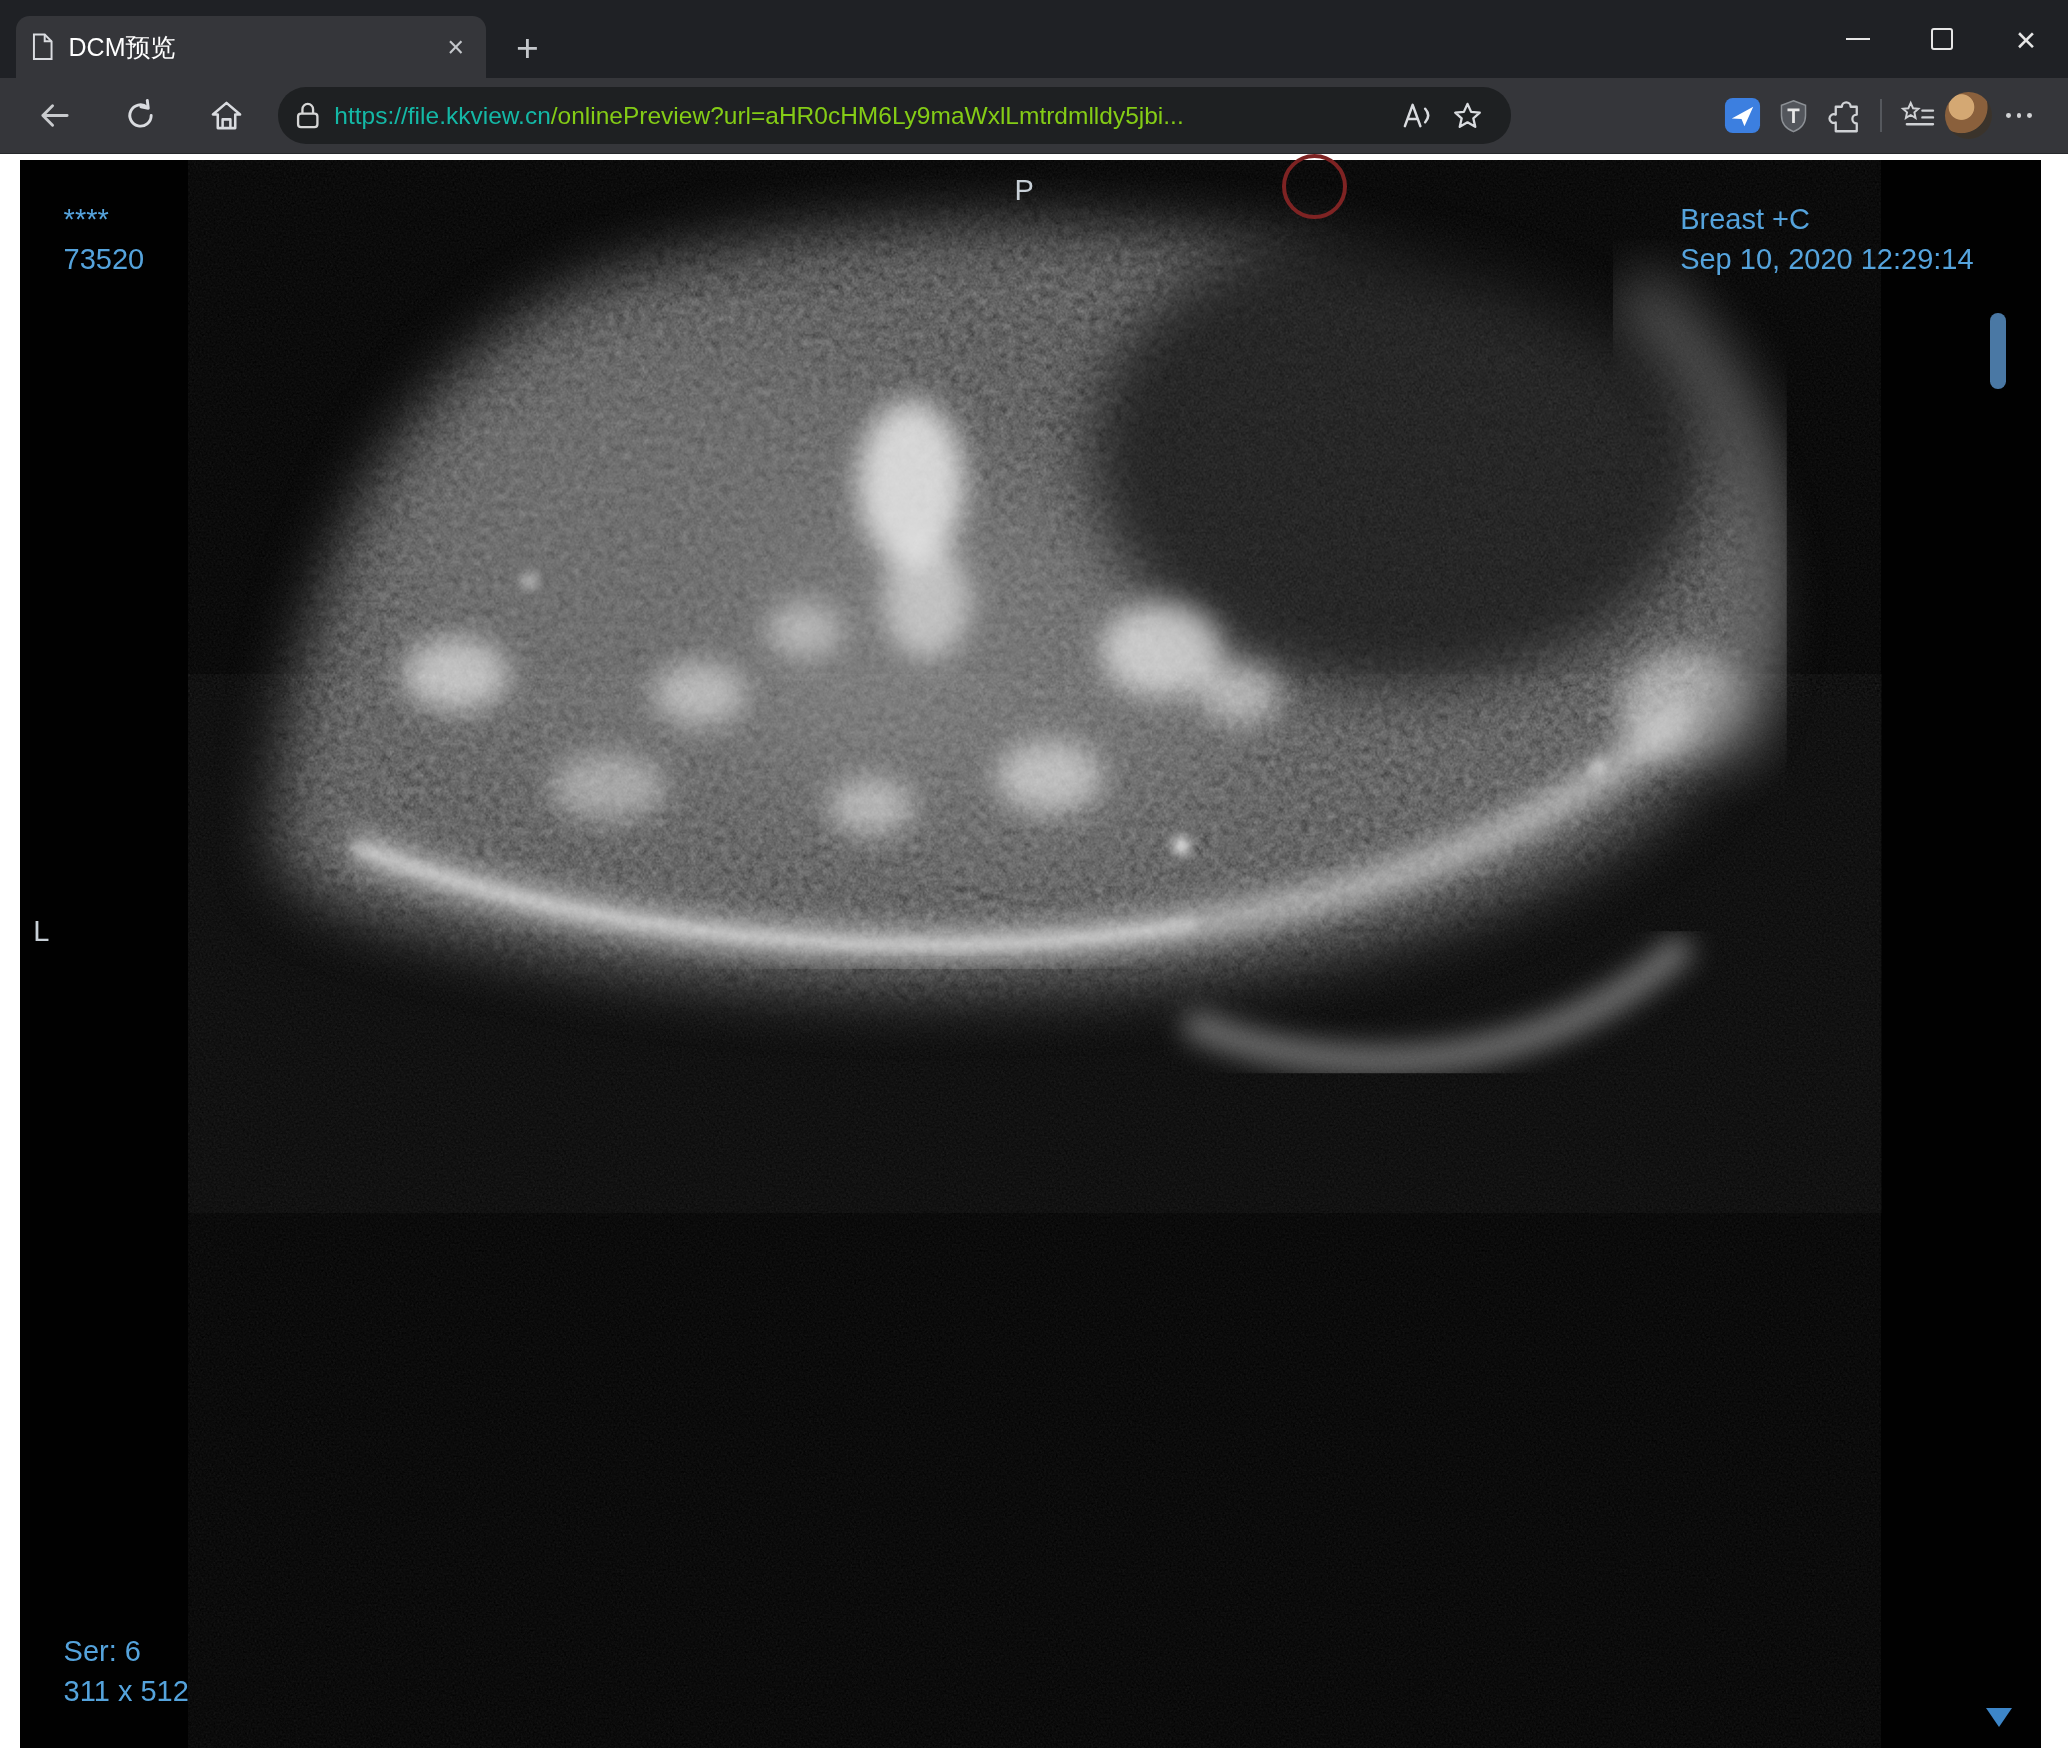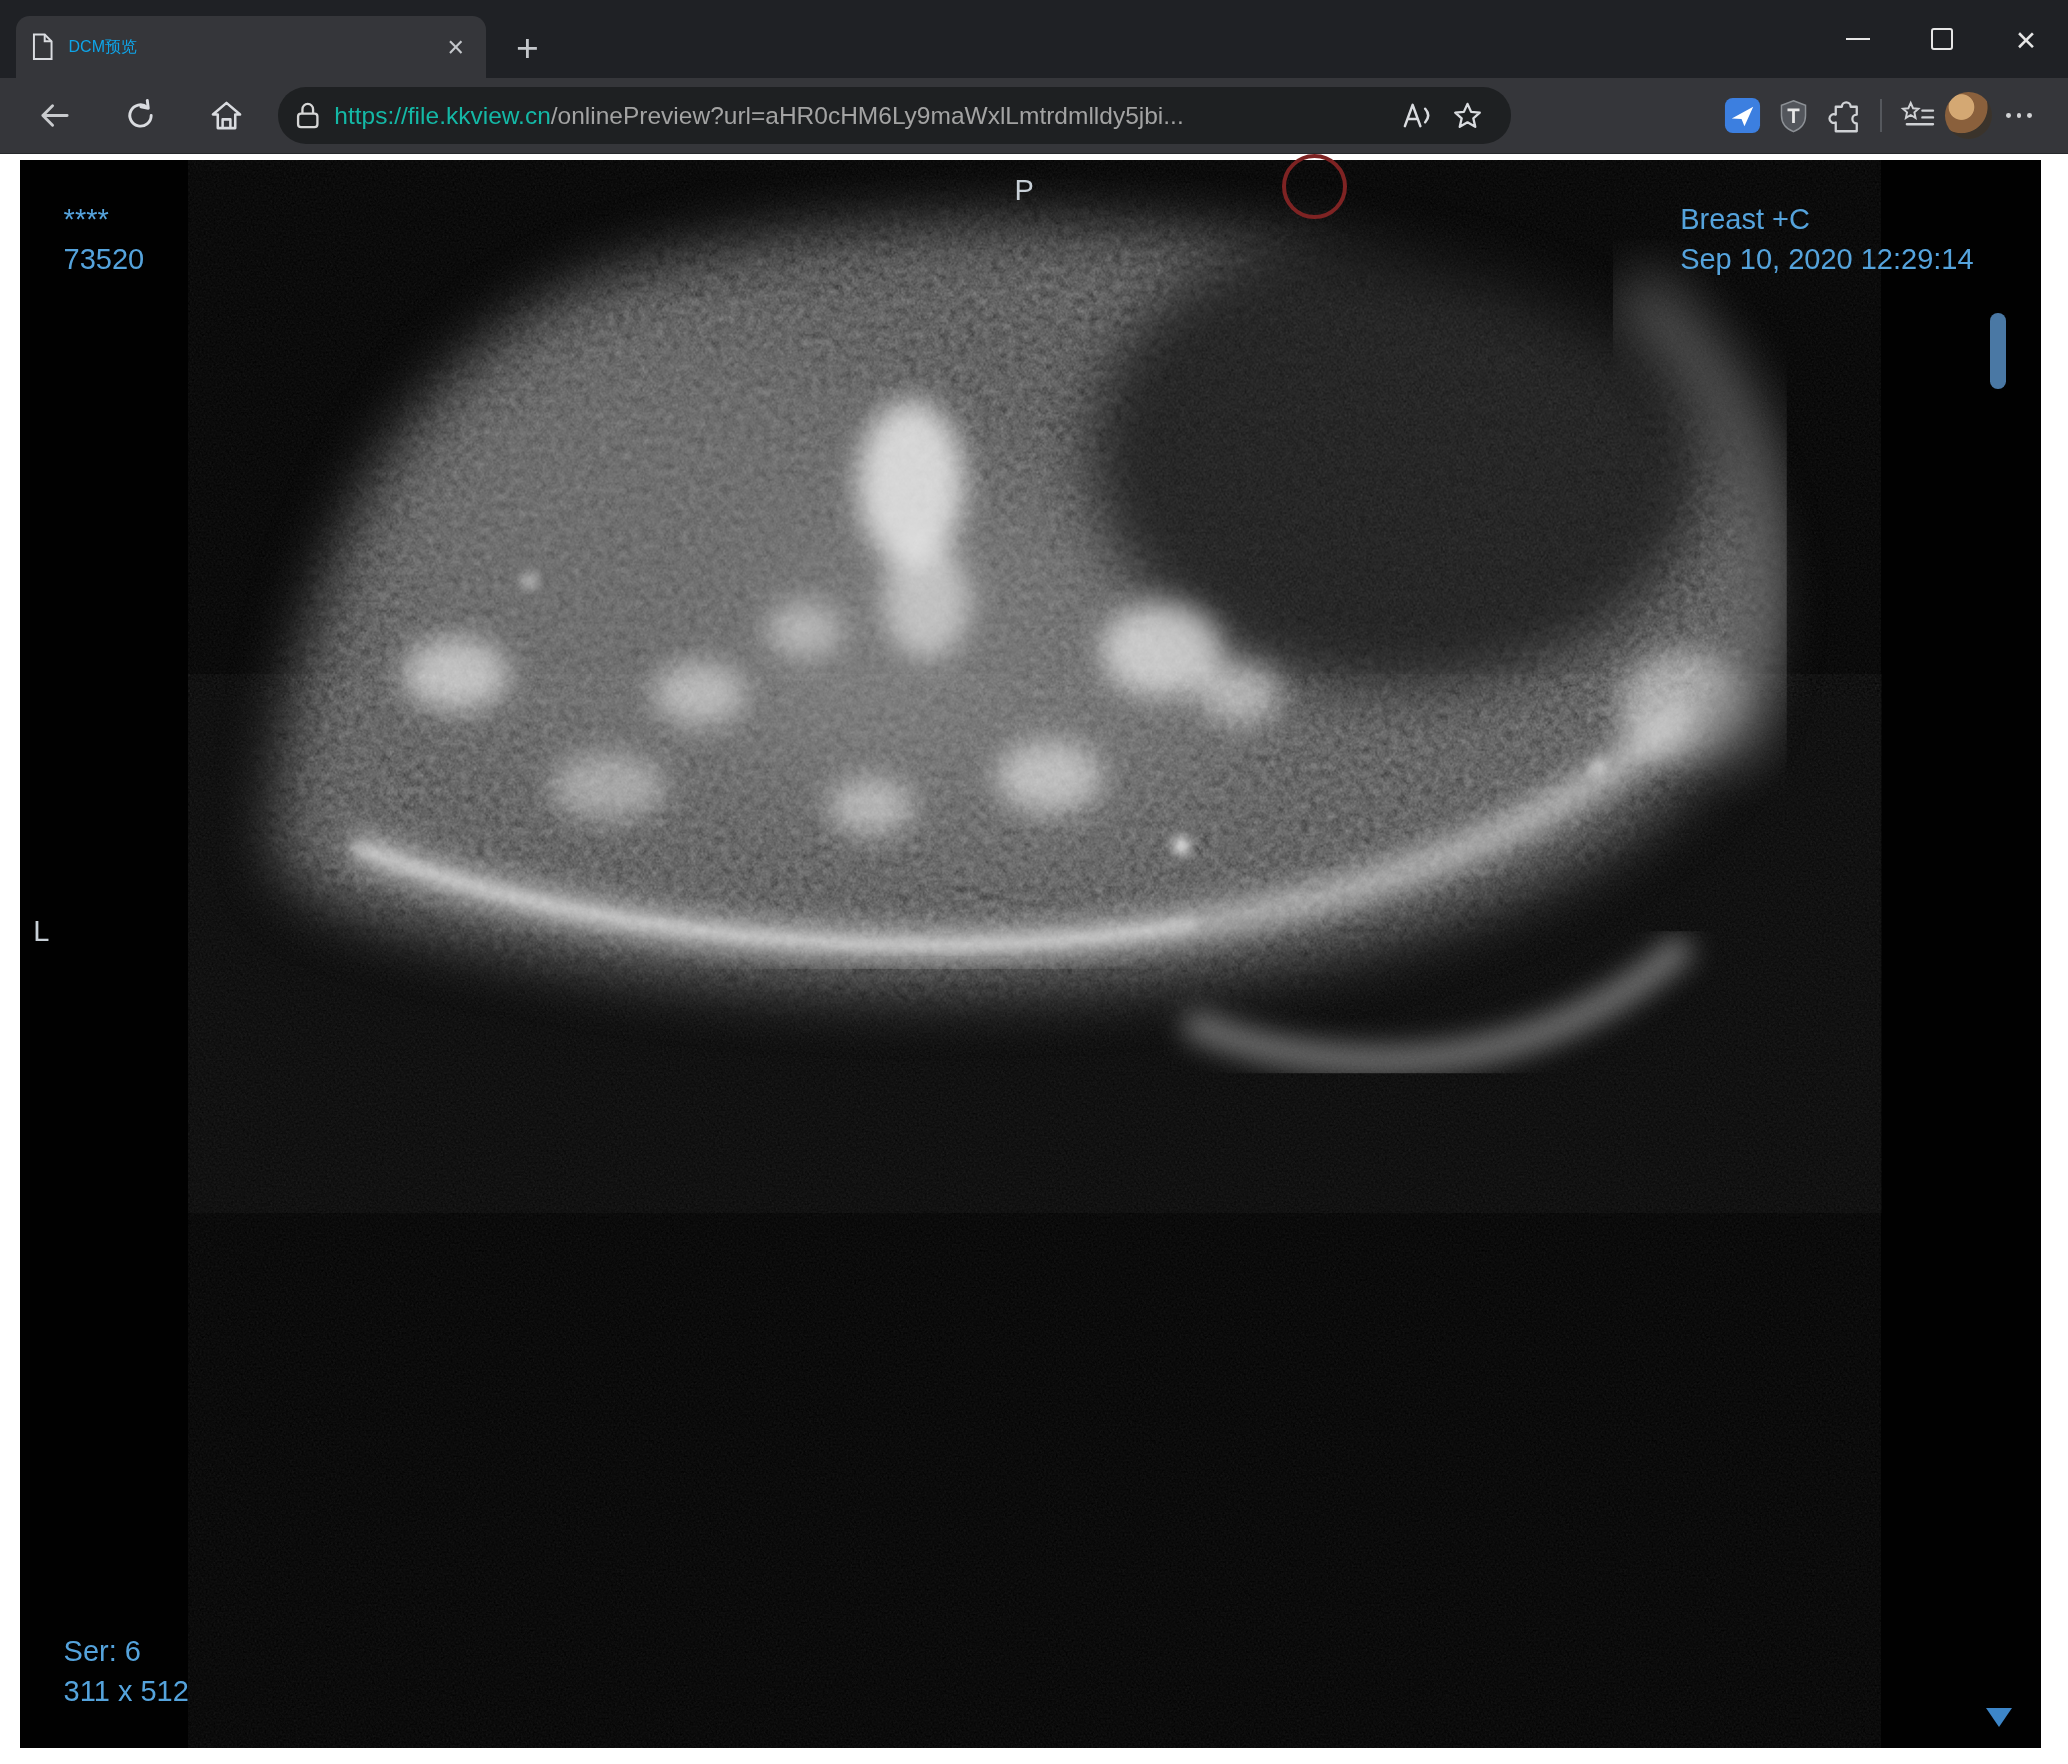--- a/index.html
+++ b/index.html
@@ -3,42 +3,42 @@
 <meta charset="utf-8">
 <style>
   html,body{margin:0;padding:0;background:#fff;}
   .screen{position:relative;width:2068px;height:1764px;overflow:hidden;
           font-family:"Liberation Sans","DejaVu Sans",sans-serif;background:#fff;}
 
   
   .tabstrip{position:absolute;left:0;top:0;width:100%;height:78px;background:#1f2125;}
   .tab{position:absolute;left:15.7px;top:15.7px;width:470px;height:63px;background:#35363a;
        border-radius:13.7px 13.7px 0 0;display:flex;align-items:center;padding:0 15.7px;box-sizing:border-box;}
-  .tab-title{flex:1;color:#0ea5e9;font-size:16px;margin-left:13.7px;white-space:nowrap;overflow:hidden;}
+  .tab-title{flex:1;color:#ffffff;font-size:25px;margin-left:13.7px;white-space:nowrap;overflow:hidden;}
   .tab-close{color:#c4c7cb;font-size:29px;line-height:29px;padding:0 5.9px;cursor:pointer;}
   .newtab{position:absolute;left:506px;top:25.5px;color:#c4c7cb;font-size:39px;line-height:43px;
           width:43px;text-align:center;cursor:pointer;}
   .wincontrols{position:absolute;right:0;top:0;height:78px;display:flex;}
   .wc{width:84px;height:78px;display:flex;align-items:center;justify-content:center;}
   .min-glyph{display:block;width:23.5px;height:2px;background:#e6e6e6;}
   .max-glyph{display:block;width:18.6px;height:18.6px;border:2px solid #e6e6e6;border-radius:2.9px;}
   .x-glyph{color:#e6e6e6;font-size:35px;line-height:35px;}
 
   
   .toolbar{position:absolute;left:0;top:78px;width:100%;height:76px;background:#35363a;
            display:flex;align-items:center;padding:0 23.5px 0 29px;box-sizing:border-box;
            border-bottom:1px solid #26282b;}
   .tbtn{width:51px;height:55px;display:flex;align-items:center;justify-content:center;flex:none;}
   .tbtn svg{display:block;}
   .nav-gap{width:35px;flex:none;}
   .pill{flex:none;width:1233px;height:57px;border-radius:28px;background:#1e2022;margin-left:25.5px;
         display:flex;align-items:center;padding:0 17.6px;box-sizing:border-box;}
   .url{margin-left:13.7px;font-size:24.5px;white-space:nowrap;overflow:hidden;flex:1;}
   .url .host{color:#14b8a6;}
-  .url .path{color:#a3a3a3;}
+  .url .path{color:#84cc16;}
   .sep{width:2px;height:33px;background:#55585d;margin:0 9.8px;flex:none;}
   .avatar{width:47px;height:47px;border-radius:50%;flex:none;
           background:radial-gradient(circle at 35% 32%,#d4a873 0 28%,#8a603c 30% 58%,#3a332b 60%);}
   .dots{display:flex;gap:5.9px;align-items:center;}
   .dots i{width:4.9px;height:4.9px;border-radius:50%;background:#d2d3d5;display:block;}
 
   
   .page{position:absolute;left:0;top:156px;right:0;bottom:0;background:#ffffff;}
   .viewer{position:absolute;left:19.6px;right:27.4px;top:3.9px;bottom:15.7px;background:#000;}
   .mri{position:absolute;left:0;top:0;width:100%;height:100%;}

